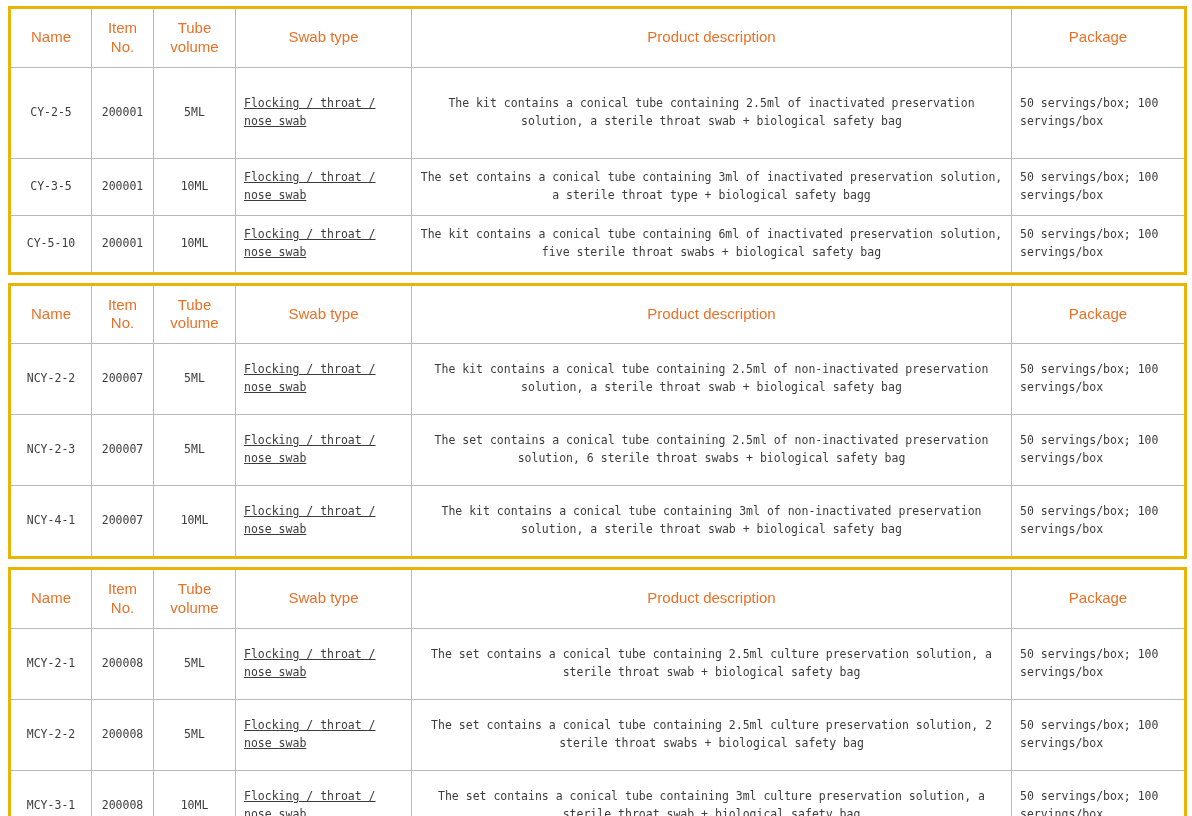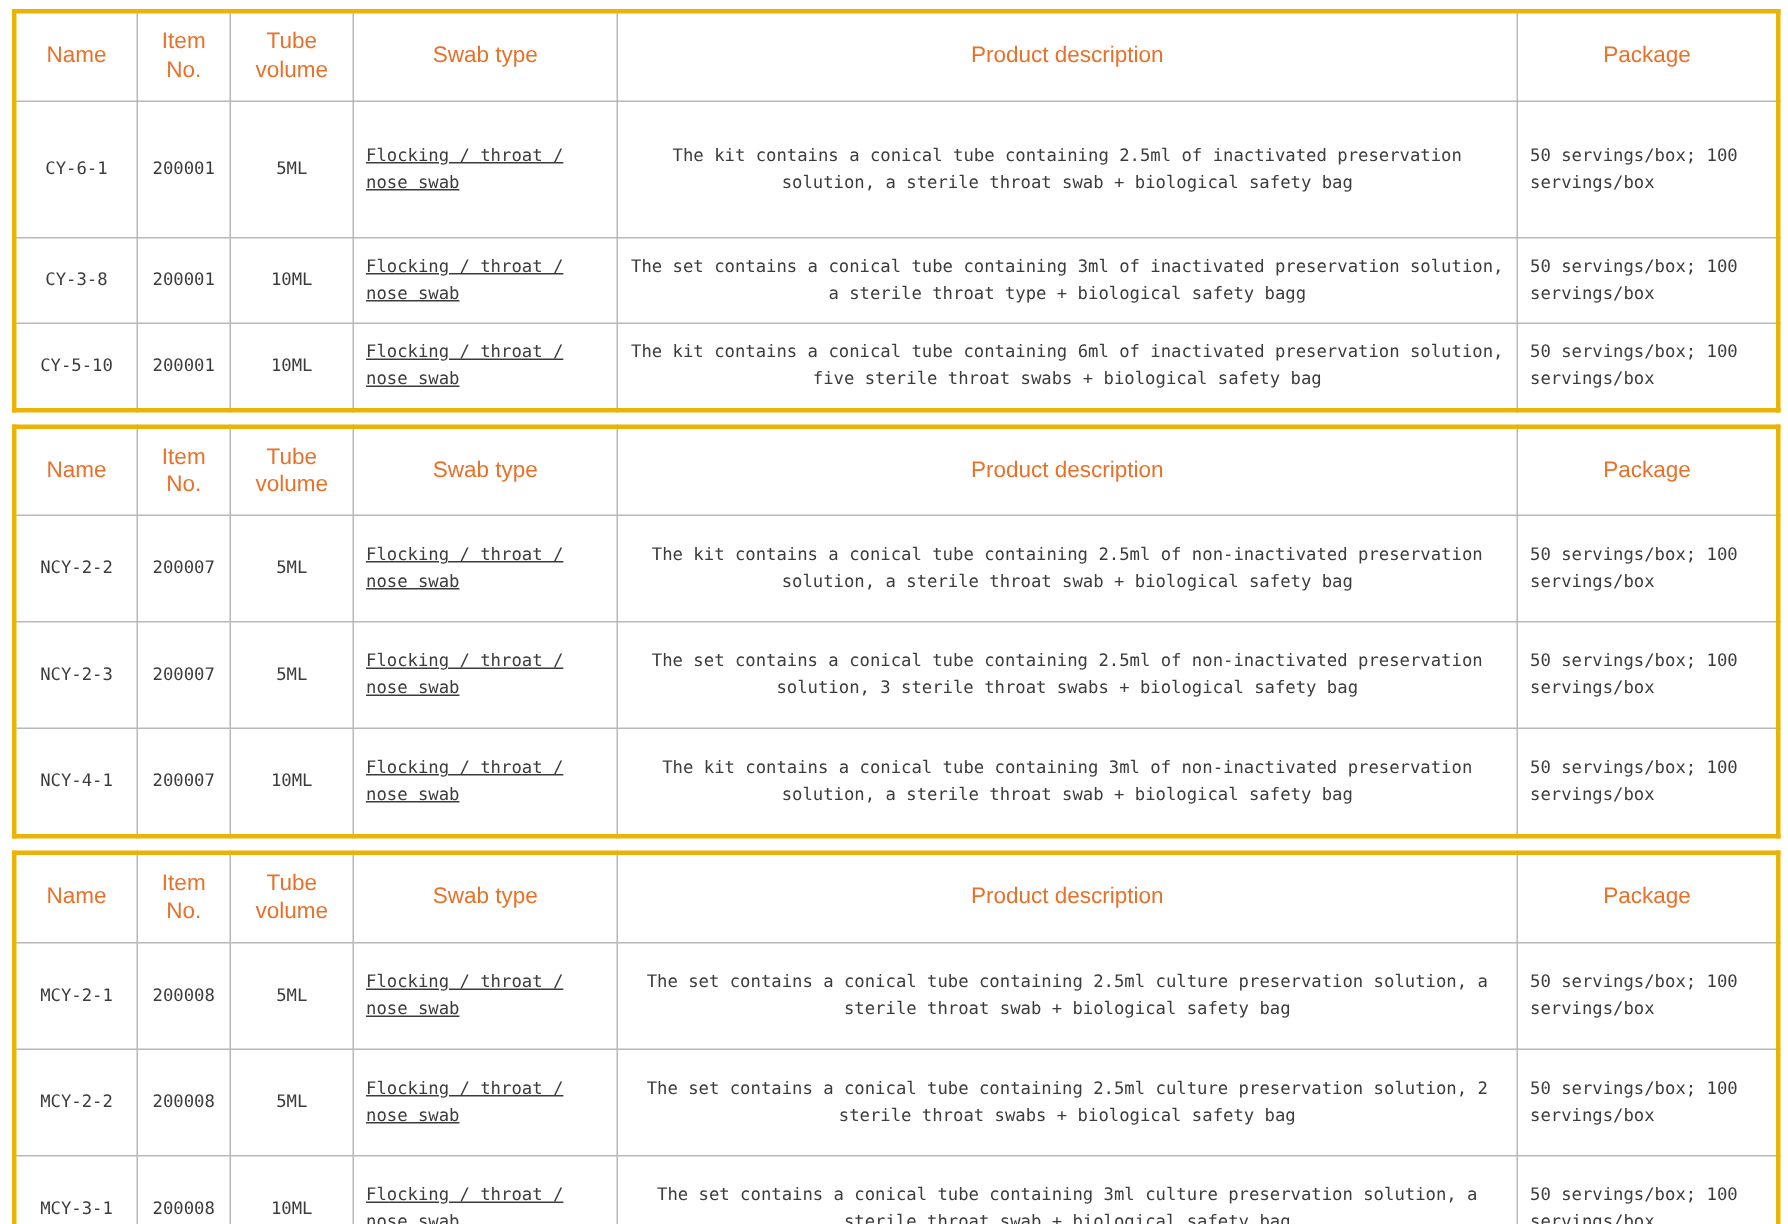--- a/index.html
+++ b/index.html
@@ -92,29 +92,29 @@
         <th>Name</th>
         <th>Item No.</th>
         <th>Tube volume</th>
         <th>Swab type</th>
         <th>Product description</th>
         <th>Package</th>
       </tr>
     </thead>
     <tbody>
       <tr class="xtall">
-        <td class="c-name">CY-6-1</td>
+        <td class="c-name">CY-2-5</td>
         <td class="c-item">200001</td>
         <td class="c-tube">5ML</td>
         <td class="c-swab">Flocking / throat / nose swab</td>
         <td class="c-desc">The kit contains a conical tube containing 2.5ml of inactivated preservation solution, a sterile throat swab + biological safety bag</td>
         <td class="c-pack">50 servings/box; 100 servings/box</td>
       </tr>
       <tr class="norm">
-        <td class="c-name">CY-3-8</td>
+        <td class="c-name">CY-3-5</td>
         <td class="c-item">200001</td>
         <td class="c-tube">10ML</td>
         <td class="c-swab">Flocking / throat / nose swab</td>
         <td class="c-desc">The set contains a conical tube containing 3ml of inactivated preservation solution, a sterile throat type + biological safety bagg</td>
         <td class="c-pack">50 servings/box; 100 servings/box</td>
       </tr>
       <tr class="norm">
         <td class="c-name">CY-5-10</td>
         <td class="c-item">200001</td>
         <td class="c-tube">10ML</td>
@@ -151,21 +151,21 @@
         <td class="c-tube">5ML</td>
         <td class="c-swab">Flocking / throat / nose swab</td>
         <td class="c-desc">The kit contains a conical tube containing 2.5ml of non-inactivated preservation solution, a sterile throat swab + biological safety bag</td>
         <td class="c-pack">50 servings/box; 100 servings/box</td>
       </tr>
       <tr class="tall">
         <td class="c-name">NCY-2-3</td>
         <td class="c-item">200007</td>
         <td class="c-tube">5ML</td>
         <td class="c-swab">Flocking / throat / nose swab</td>
-        <td class="c-desc">The set contains a conical tube containing 2.5ml of non-inactivated preservation solution, 3 sterile throat swabs + biological safety bag</td>
+        <td class="c-desc">The set contains a conical tube containing 2.5ml of non-inactivated preservation solution, 6 sterile throat swabs + biological safety bag</td>
         <td class="c-pack">50 servings/box; 100 servings/box</td>
       </tr>
       <tr class="tall">
         <td class="c-name">NCY-4-1</td>
         <td class="c-item">200007</td>
         <td class="c-tube">10ML</td>
         <td class="c-swab">Flocking / throat / nose swab</td>
         <td class="c-desc">The kit contains a conical tube containing 3ml of non-inactivated preservation solution, a sterile throat swab + biological safety bag</td>
         <td class="c-pack">50 servings/box; 100 servings/box</td>
       </tr>

